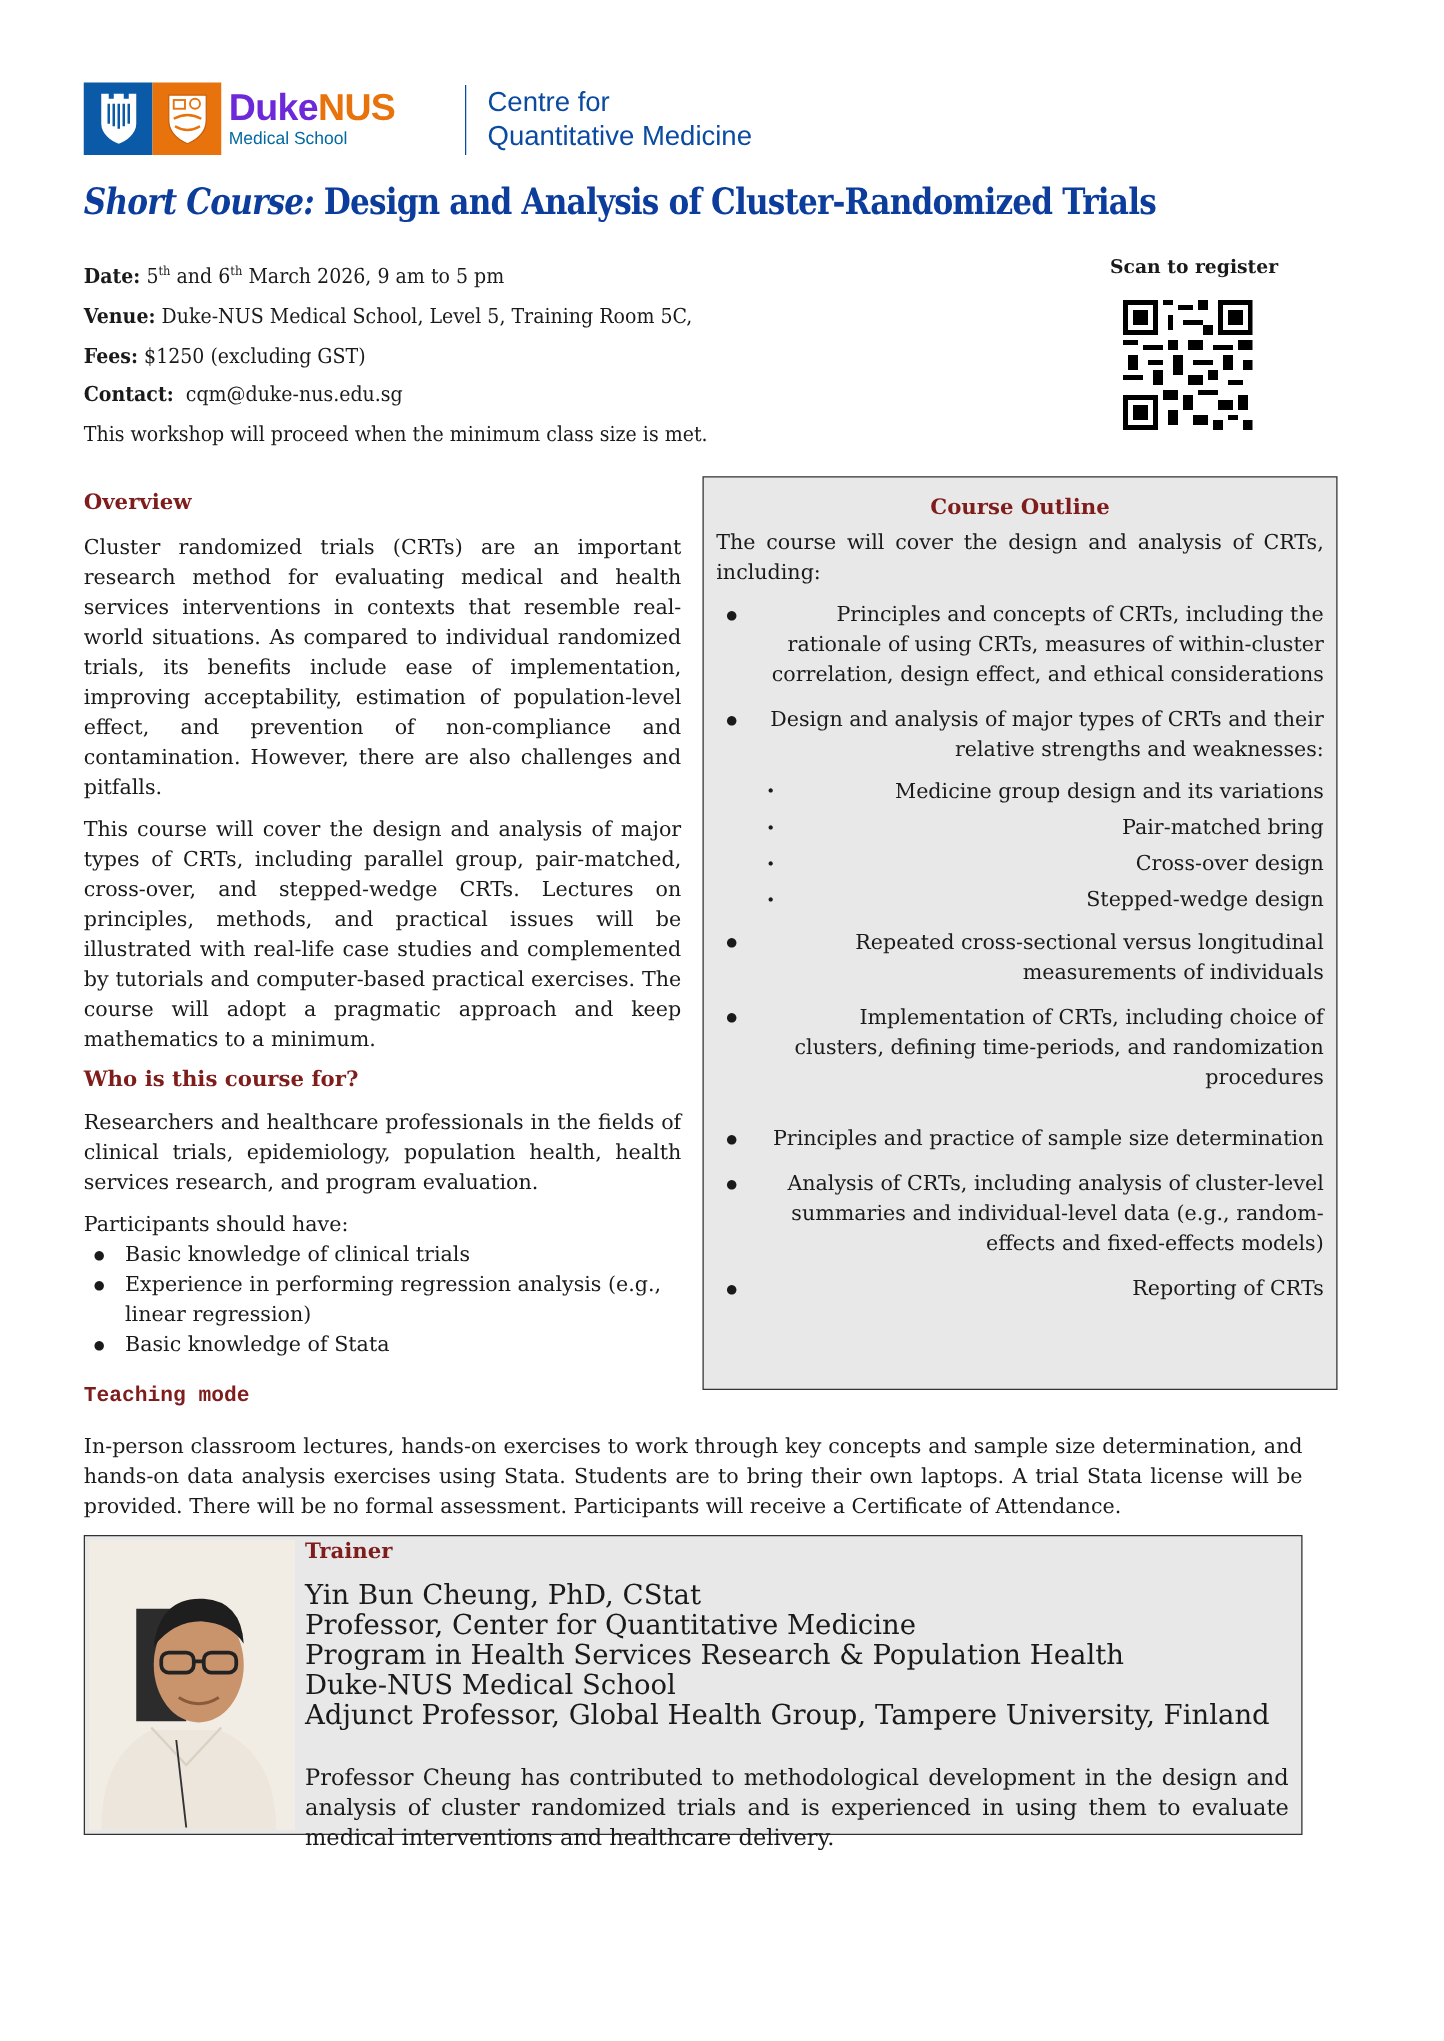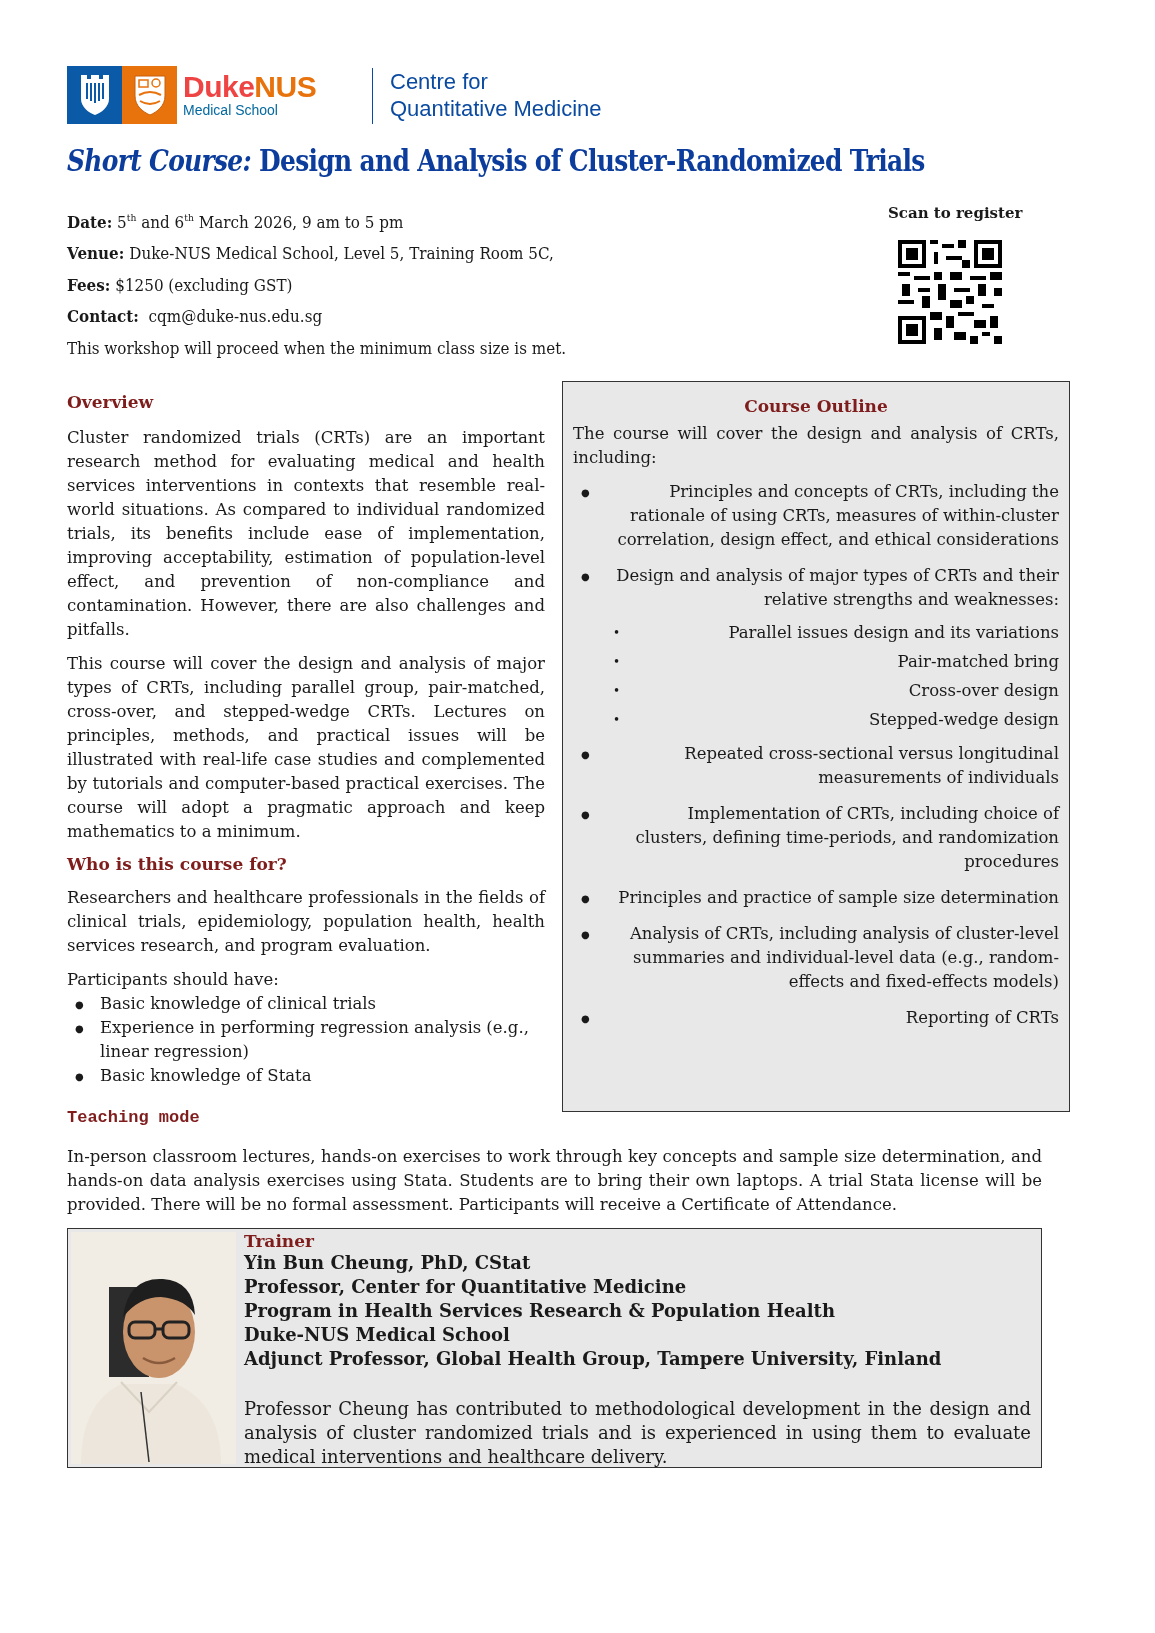--- a/index.html
+++ b/index.html
@@ -4,21 +4,21 @@
 <style>
   html, body { margin: 0; padding: 0; background: #ffffff; }
   body { width: 1155px; height: 1633px; position: relative; font-family: "DejaVu Serif", serif; color: #1a1a1a; overflow: hidden; }
   .abs { position: absolute; }
   
   .logo { left: 67px; top: 66px; height: 58px; display: flex; align-items: stretch; }
   .logo-blue { width: 55px; background: #0a5aa8; display: flex; align-items: center; justify-content: center; }
   .logo-orange { width: 55px; background: #e8720c; display: flex; align-items: center; justify-content: center; }
   .logo-text { padding-left: 6px; display: flex; flex-direction: column; justify-content: center; }
   .logo-duke { font-family: "Liberation Sans", sans-serif; font-weight: bold; font-size: 30px; line-height: 30px; letter-spacing: -0.5px; }
-  .logo-duke .d { color: #ef4444; }
+  .logo-duke .d { color: #6d28d9; }
   .logo-duke .n { color: #e8720c; }
   .logo-ms { font-family: "Liberation Sans", sans-serif; font-size: 14px; color: #0369a1; line-height: 16px; }
   .divider { left: 372px; top: 68px; width: 1px; height: 56px; background: #0a4aa0; }
   .centre { left: 390px; top: 68px; font-family: "Liberation Sans", sans-serif; font-size: 22px; line-height: 27px; color: #0a4aa0; }
   
   .title { left: 67px; top: 144px; font-size: 29px; font-weight: bold; color: #0c3d9c; letter-spacing: -0.8px; white-space: nowrap; font-family: "DejaVu Serif", serif; transform: scaleX(0.86); transform-origin: left top; }
   .title i { font-style: italic; }
   
   .info { left: 67px; top: 202px; font-size: 16.5px; line-height: 31.5px; transform: scaleX(0.92); transform-origin: left top; white-space: nowrap; }
   .info b { font-weight: bold; }
@@ -35,21 +35,21 @@
   ul { margin: 0; padding: 0; list-style: none; }
   .bl li { position: relative; padding-left: 40px; }
   .bl li::before { content: "●"; position: absolute; left: 8px; font-size: 10px; top: 1px; }
   .sub li { position: relative; padding-left: 72px; font-size: 16.5px; line-height: 29px; }
   .sub li::before { content: "•"; position: absolute; left: 40px; font-size: 12px; }
   .teach-h { left: 67px; top: 1108px; font-family: Liberation Mono, monospace; }
   .teach { left: 67px; top: 1145px; width: 975px; font-size: 16.5px; line-height: 24px; text-align: justify; transform: scaleX(1); }
   .trainer { left: 67px; top: 1228px; width: 975px; height: 240px; border: 1.5px solid #333; background: #e8e8e8; box-sizing: border-box; }
   .photo { position: absolute; left: 3px; top: 3px; width: 165px; height: 232px; background: linear-gradient(180deg,#f3efe7 0%,#e9e3d7 40%,#efe9df 100%); overflow: hidden; }
   .trainer-text { position: absolute; left: 176px; top: 2px; right: 10px; }
-  .trainer-lines { font-size: 18px; font-weight: bold; line-height: 24px; }
+  .trainer-lines { font-size: 22px; font-weight: normal; line-height: 24px; margin-top: 14px; }
   .trainer-bio { font-size: 18px; line-height: 24px; text-align: justify; margin-top: 26px; }
 </style>
 </head>
 <body>
 
 <div class="abs logo">
   <div class="logo-blue">
     <svg width="36" height="44" viewBox="0 0 36 44">
         <path d="M4 2 h6 v4 h4 v-4 h8 v4 h4 v-4 h6 v24 c0 8 -8 14 -14 16 c-6 -2 -14 -8 -14 -16z" fill="#fff"></path>
         <path d="M10 10 v16 M14 10 v18 M18 10 v20 M22 10 v18 M26 10 v16" stroke="#0a5aa8" stroke-width="2"></path>
@@ -149,29 +149,29 @@
   </ul>
 </div>
 
 <div class="abs outline">
   <div class="h">Course Outline</div>
   <div class="body">The course will cover the design and analysis of CRTs, including:</div>
   <ul class="bl body" style="text-align:right; margin-top:10px">
     <li style="padding-left:32px"><span>Principles and concepts of CRTs, including the rationale of using CRTs, measures of within-cluster correlation, design effect, and ethical considerations</span></li>
     <li style="padding-left:32px; margin-top:12px"><span>Design and analysis of major types of CRTs and their relative strengths and weaknesses:</span>
       <ul class="sub" style="margin-top:6px; margin-left:-32px">
-        <li>Parallel issues design and its variations</li>
+        <li>Medicine group design and its variations</li>
         <li>Pair-matched bring</li>
         <li>Cross-over design</li>
         <li>Stepped-wedge design</li>
       </ul>
     </li>
     <li style="padding-left:40px; margin-top:8px"><span>Repeated cross-sectional versus longitudinal measurements of individuals</span></li>
     <li style="padding-left:40px; margin-top:12px"><span>Implementation of CRTs, including choice of clusters, defining time-periods, and randomization procedures</span></li>
-    <li style="padding-left:40px; margin-top:12px"><span>Principles and practice of sample size determination</span></li>
+    <li style="padding-left:40px; margin-top:25px"><span>Principles and practice of sample size determination</span></li>
     <li style="padding-left:40px; margin-top:12px"><span>Analysis of CRTs, including analysis of cluster-level summaries and individual-level data (e.g., random-effects and fixed-effects models)</span></li>
     <li style="padding-left:40px; margin-top:12px"><span>Reporting of CRTs</span></li>
   </ul>
 </div>
 
 <div class="abs h teach-h">Teaching mode</div>
 <div class="abs teach">In-person classroom lectures, hands-on exercises to work through key concepts and sample size determination, and hands-on data analysis exercises using Stata. Students are to bring their own laptops. A trial Stata license will be provided. There will be no formal assessment. Participants will receive a Certificate of Attendance.</div>
 
 <div class="abs trainer">
   <div class="photo">

